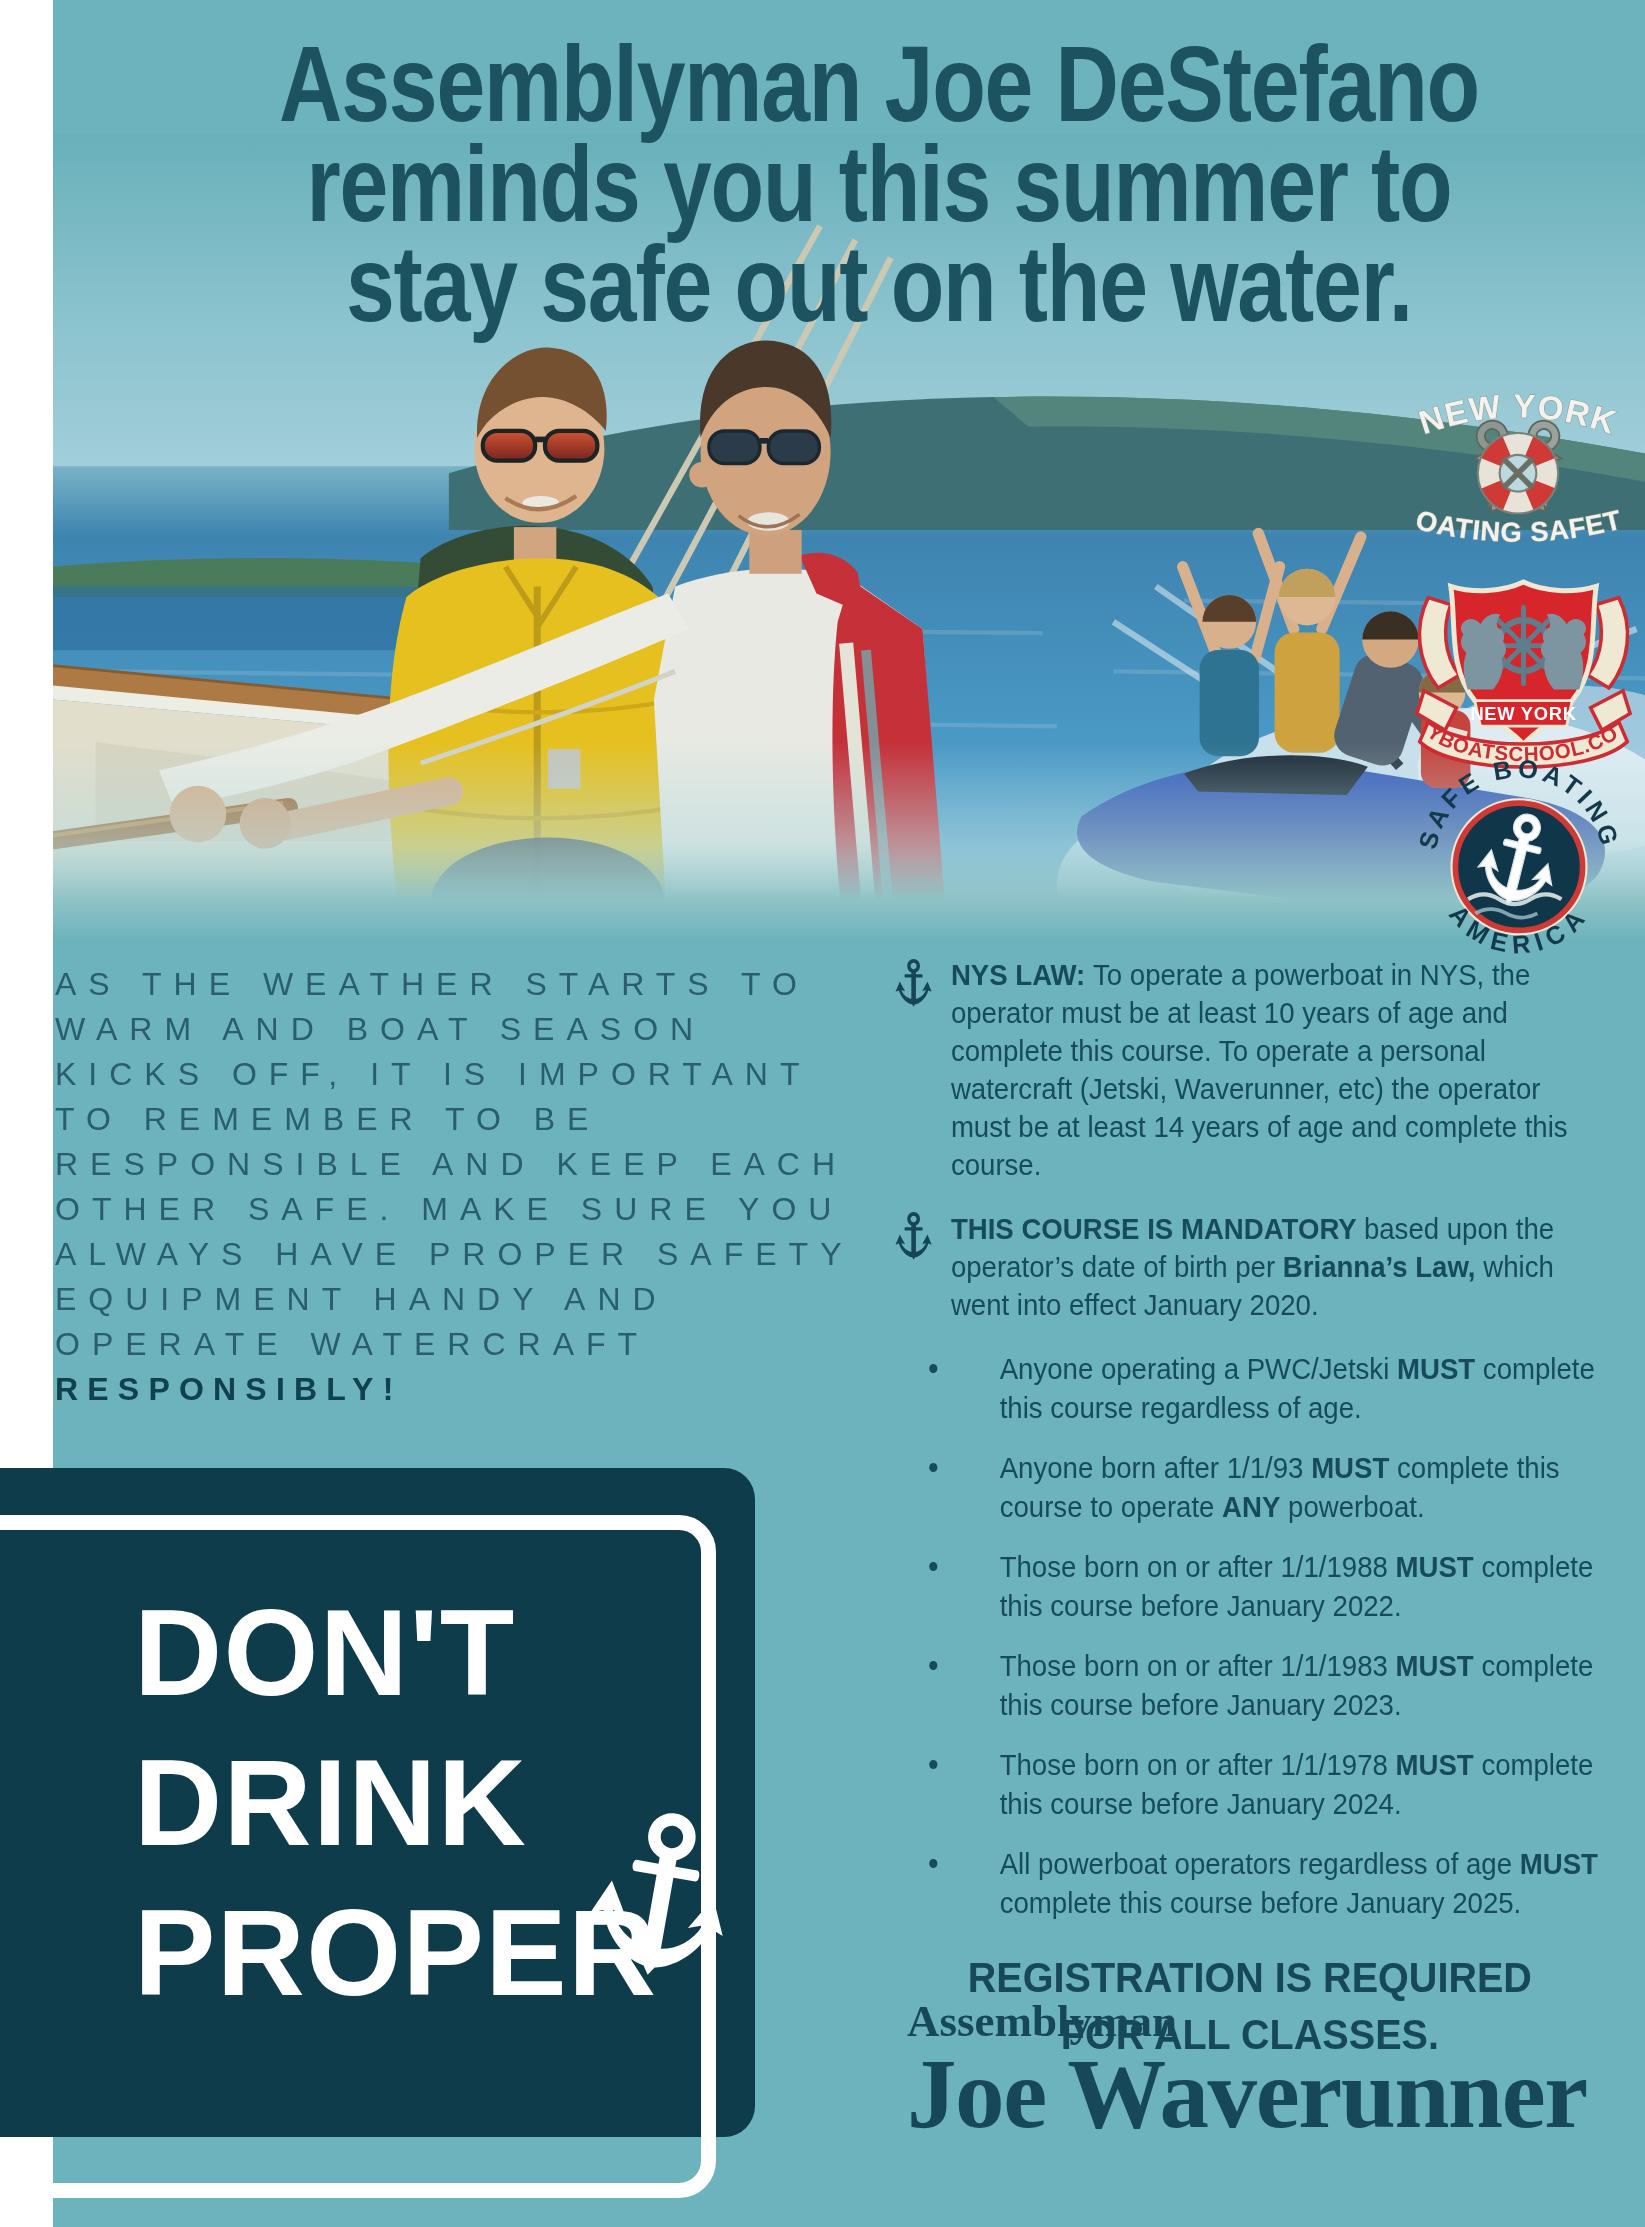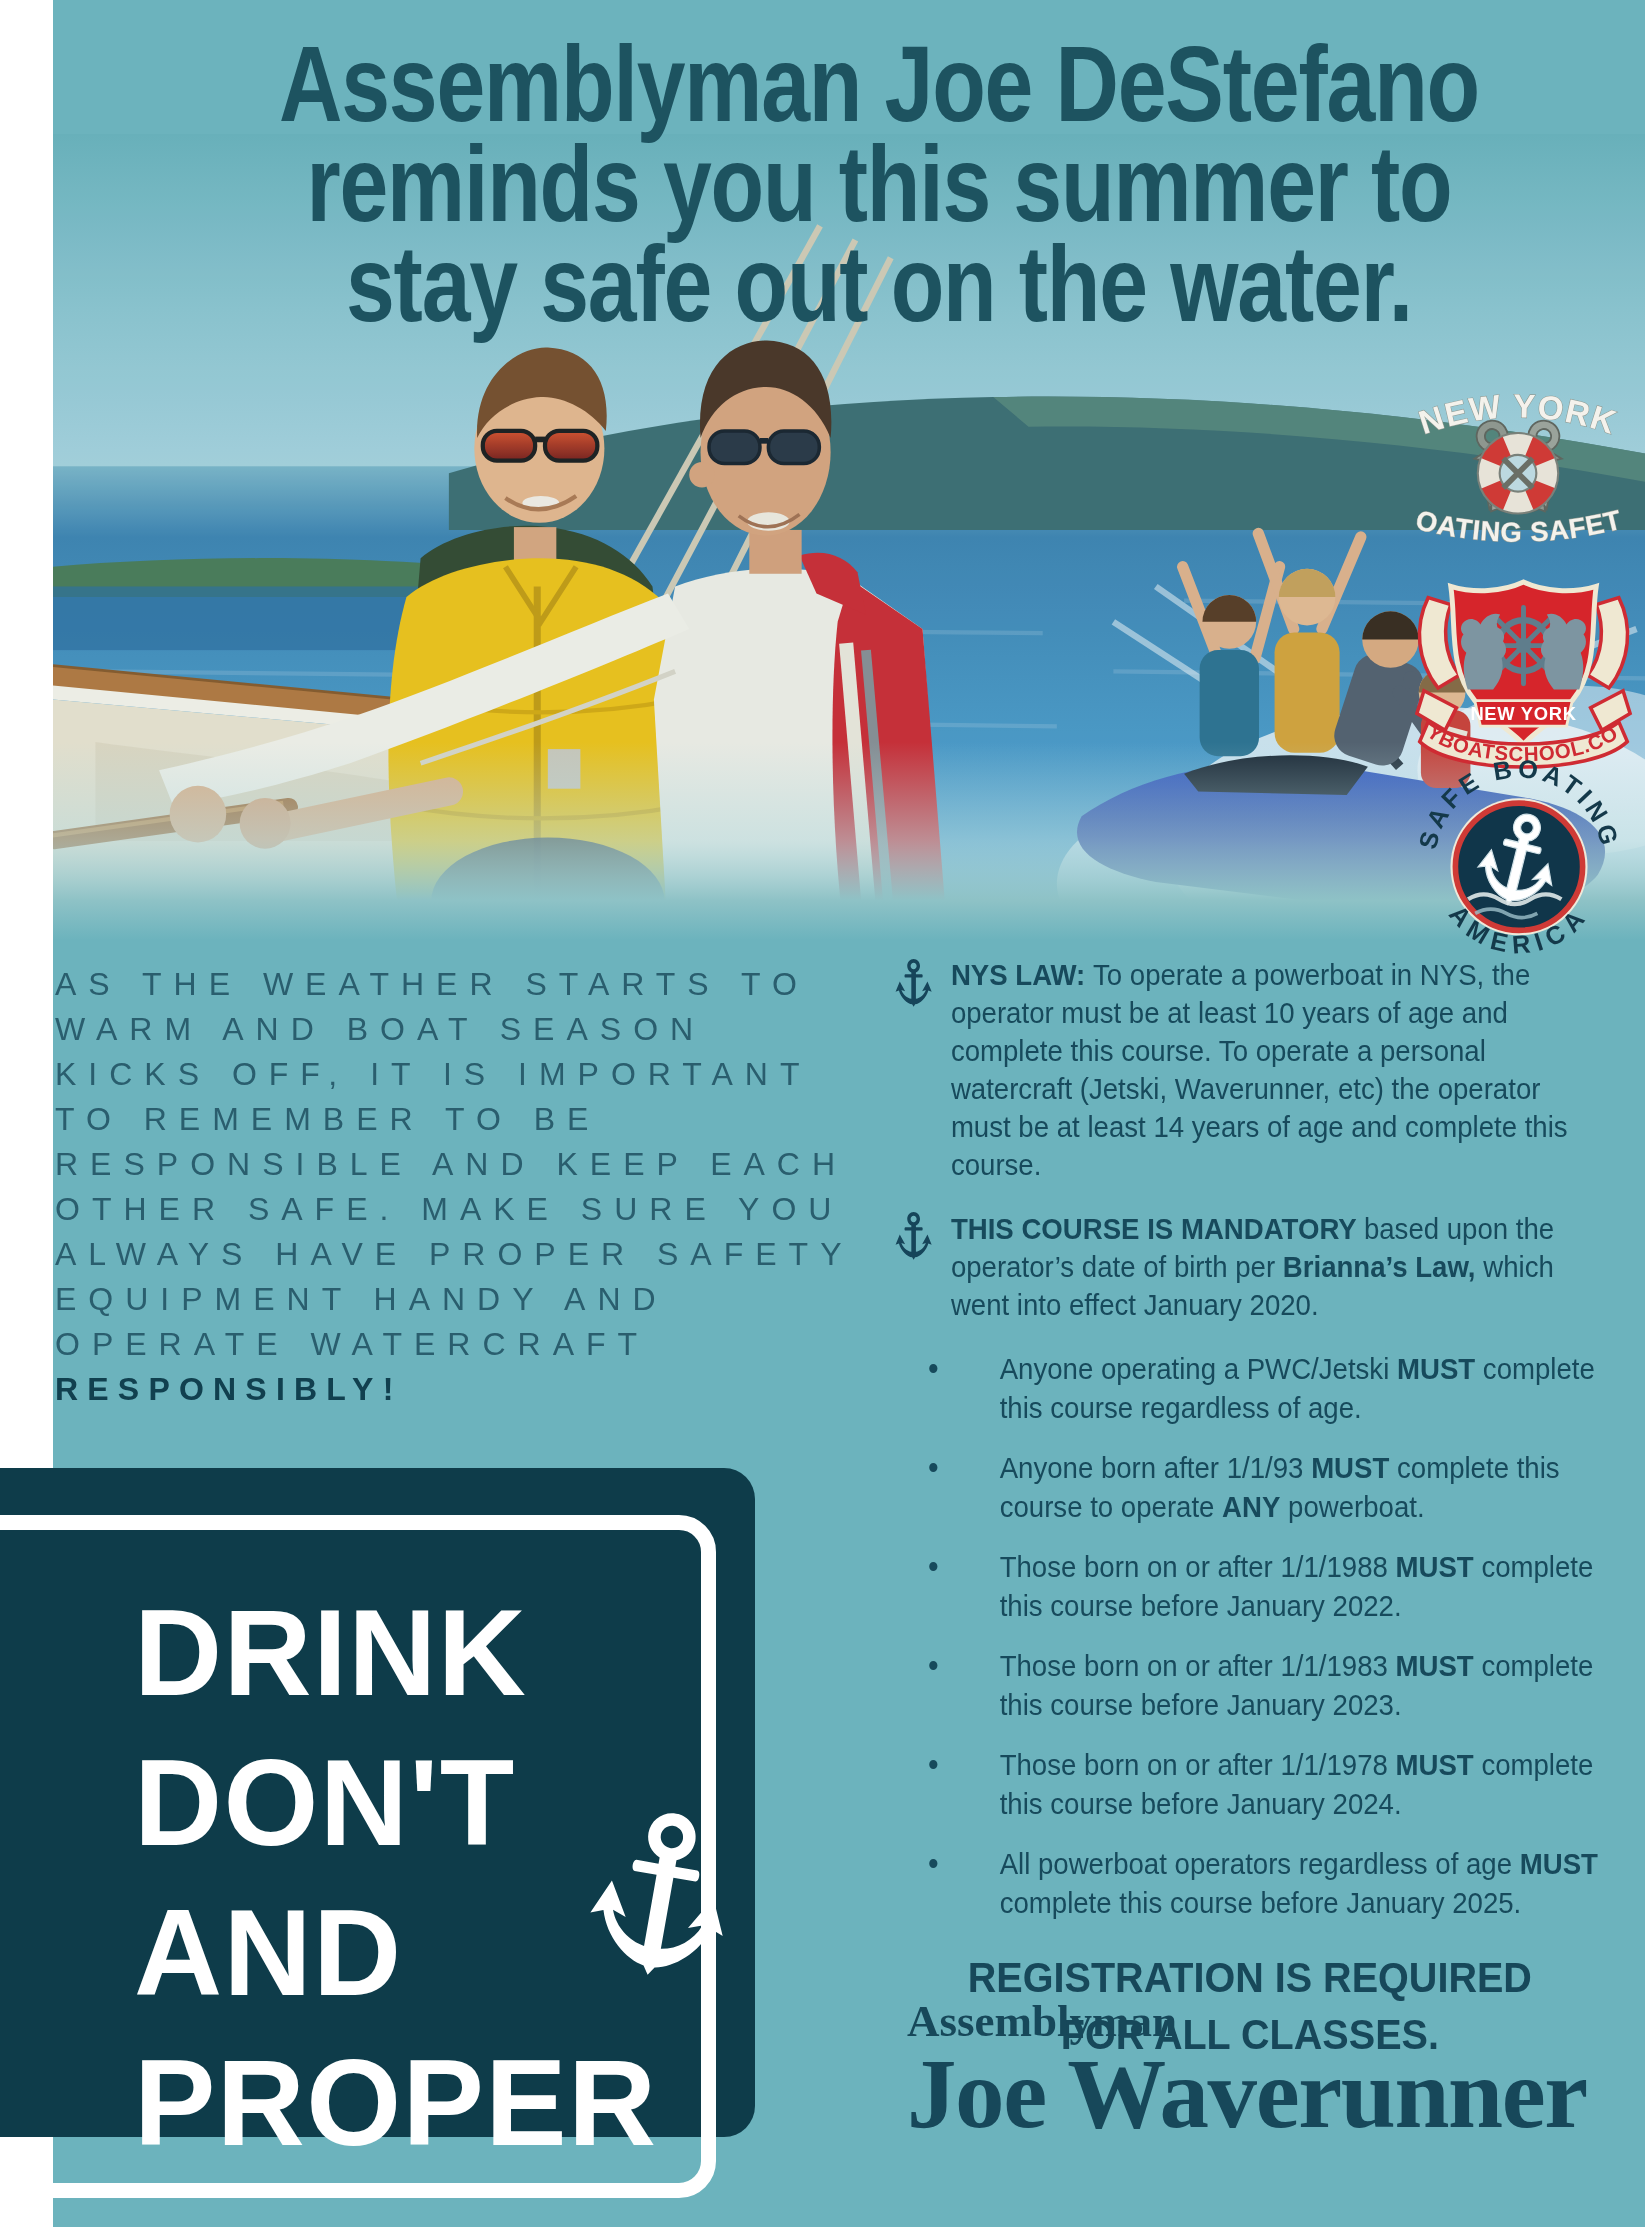--- a/index.html
+++ b/index.html
@@ -368,23 +368,22 @@
 
     <div class="reg">
       <div>REGISTRATION IS REQUIRED</div>
       <div>FOR ALL CLASSES.</div>
     </div>
   </div>
 
   <div class="abs dark-box"></div>
   <div class="abs white-outline"></div>
   <div class="abs box-text">
+    <div>DON'T</div>
     <div>DRINK</div>
-    <div>DON'T</div>
-    <div>AND</div>
     <div>PROPER</div>
   </div>
   <svg class="abs box-anchor" width="140" height="185" viewBox="0 0 100 132">
     <use href="#anchorPath" fill="#ffffff"></use>
   </svg>
 
   <div class="abs signature">
     <div class="sig-t">Assemblyman</div>
     <div class="sig-n">Joe Waverunner</div>
   </div>

